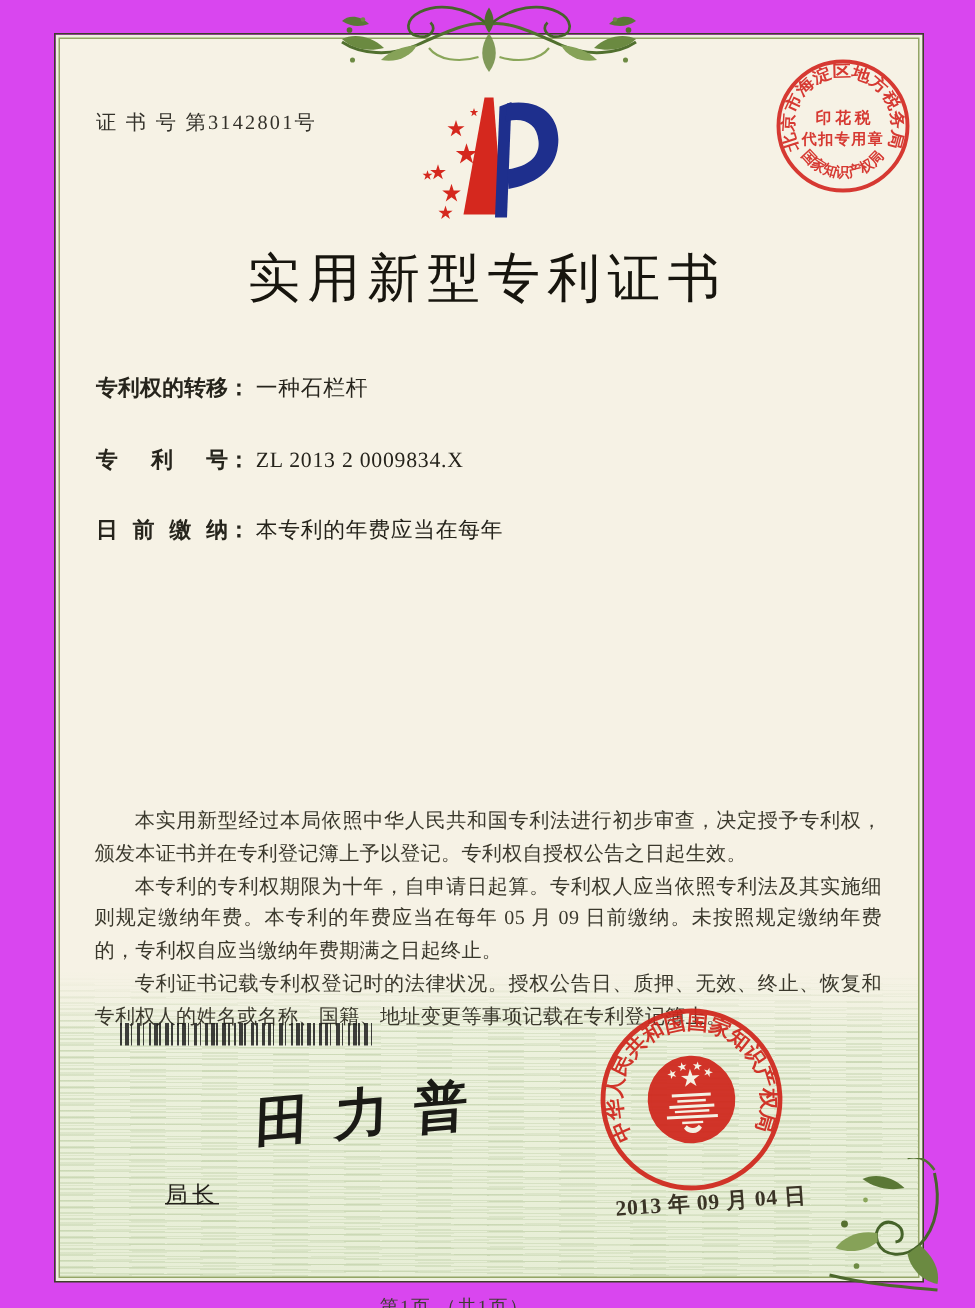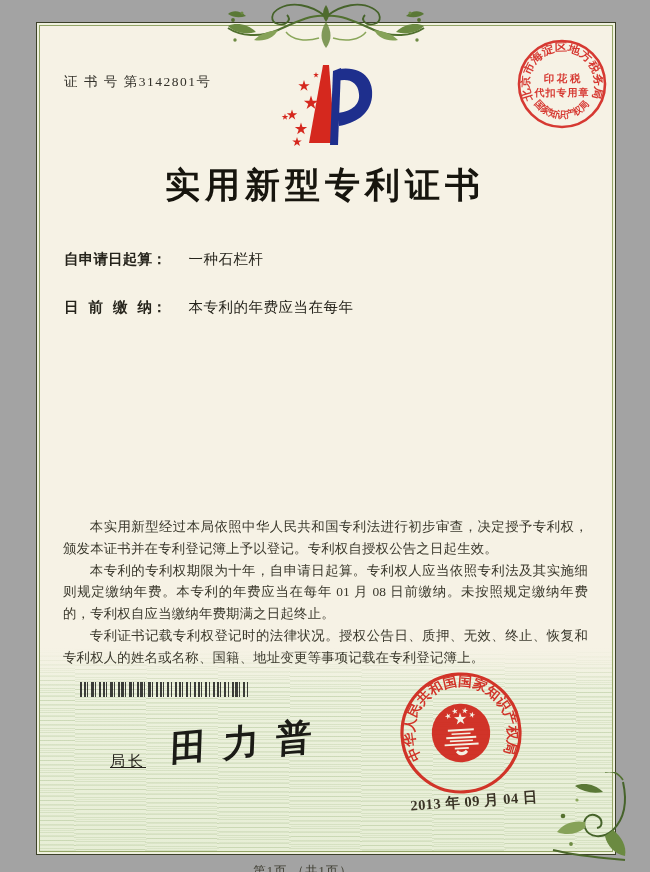--- a/index.html
+++ b/index.html
@@ -1,50 +1,50 @@
 <!DOCTYPE html>
 <html><head>
 <meta charset="utf-8">
 <style>
   html,body{margin:0;padding:0;background:#e9e7de;}
-  .page{position:relative;width:650px;height:872px;background:#a3a3a3;overflow:hidden;
+  .page{position:relative;width:650px;height:872px;background:#d946ef;overflow:hidden;
         font-family:"Liberation Serif","DejaVu Serif",serif;color:#2b2922;}
   .inner-bg{position:absolute;left:38px;top:24px;width:575px;height:828px;background:#f6f2e5;z-index:0;}
   .band{position:absolute;left:38px;top:648px;width:575px;height:205px;z-index:1;
         background:
           linear-gradient(180deg, rgba(246,242,229,1) 0px, rgba(246,242,229,0) 42px),
           repeating-linear-gradient(0.8deg, rgba(138,168,105,0.20) 0 1px, rgba(0,0,0,0) 1px 4px),
           repeating-linear-gradient(-0.8deg, rgba(138,168,105,0.14) 0 1px, rgba(0,0,0,0) 1px 5px),
           linear-gradient(180deg,#eef2df,#e7eed6);}
   .frame{position:absolute;left:36px;top:22px;width:578px;height:831px;z-index:2;pointer-events:none;
          border:1.5px solid #3c4028;
          box-shadow: inset 0 0 0 2px #eef0de, inset 0 0 0 3px #94a566;}
   .layer{z-index:4;}
   .cert-no{position:absolute;left:64px;top:73px;font-size:13.5px;letter-spacing:1.5px;color:#33312a;}
   .logo{position:absolute;left:280px;top:53px;z-index:4;}
   .stamp{position:absolute;left:514px;top:36px;z-index:4;opacity:.9;}
-  .title{position:absolute;left:0;right:0;top:162px;text-align:center;font-size:35px;font-weight:700;
+  .title{position:absolute;left:0;right:0;top:162px;text-align:center;font-size:35px;font-weight:400;
          letter-spacing:5px;color:#17150e;z-index:4;}
   .fields{position:absolute;left:64px;top:249px;z-index:4;display:flex;flex-direction:column;gap:27.5px;
           font-size:14.5px;color:#26241c;}
   .frow{white-space:nowrap;line-height:20px;}
   .flabel{display:inline-block;width:88px;text-align:justify;text-align-last:justify;font-weight:600;vertical-align:bottom;}
   .fcolon{font-weight:600;}
-  .fval{margin-left:22px;letter-spacing:.5px;}
-  .body-text{position:absolute;left:63px;top:516px;width:525px;z-index:4;font-size:13.4px;
+  .fval{margin-left:4px;letter-spacing:.5px;}
+  .body-text{position:absolute;left:63px;top:536px;width:525px;z-index:4;font-size:13.4px;
              line-height:21.8px;text-align:justify;color:#3a382c;letter-spacing:.2px;}
   .body-text p{margin:0;text-indent:2em;}
   .barcode{position:absolute;left:80px;top:682px;width:168px;height:15px;z-index:4;opacity:.85;
            background:repeating-linear-gradient(90deg,
              #1d1d1d 0 1.5px, transparent 1.5px 3.5px,
              #1d1d1d 3.5px 6px, transparent 6px 7px,
              #1d1d1d 7px 8px,  transparent 8px 11px,
              #1d1d1d 11px 13.5px, transparent 13.5px 15px,
              #1d1d1d 15px 16px, transparent 16px 19px);}
-  .sig-label{position:absolute;left:110px;top:752px;font-size:15px;letter-spacing:3px;color:#23211a;z-index:4;text-decoration:underline;}
+  .sig-label{position:absolute;left:110px;top:787px;font-size:15px;letter-spacing:3px;color:#23211a;z-index:4;text-decoration:underline;}
   .sig-name{position:absolute;left:170px;top:718px;z-index:4;font-size:36px;font-weight:600;
             letter-spacing:17px;color:#1b1b16;transform:rotate(-5deg) skewX(-7deg);white-space:nowrap;}
   .seal{position:absolute;left:391px;top:663px;z-index:4;opacity:.93;}
   .seal-date{position:absolute;left:404px;top:792px;width:140px;text-align:center;z-index:5;
              font-size:14.5px;font-weight:700;color:#3a3426;letter-spacing:.5px;transform:rotate(-4deg);}
   .footer{position:absolute;left:0;right:44px;top:827px;text-align:center;z-index:4;
           font-size:12.5px;letter-spacing:1px;color:#3f3e32;margin-top:36px;}
   .orn-top{position:absolute;left:226px;top:2px;z-index:3;}
   .orn-corner{position:absolute;left:543px;top:772px;z-index:3;}
 </style>
@@ -117,30 +117,33 @@
       <textPath href="#stampBotArc" textLength="64" lengthAdjust="spacingAndGlyphs">国家知识产权局</textPath>
     </text>
     <text x="0" y="-2" text-anchor="middle" font-size="10.5" font-weight="700" fill="#d3261f">印 花 税</text>
     <text x="0" y="12" text-anchor="middle" font-size="10" font-weight="700" letter-spacing="1" fill="#d3261f">代扣专用章</text>
   </svg>
 
   <div class="title">实用新型专利证书</div>
 
   <div class="fields">
     <div class="frow">
-      <span class="flabel">自申请日起算</span><span class="fcolon">：</span><span class="fval">一种石栏杆</span>
+      <span class="flabel">专利权的转移</span><span class="fcolon">：</span><span class="fval">一种石栏杆</span>
+    </div>
+    <div class="frow">
+      <span class="flabel">专利号</span><span class="fcolon">：</span><span class="fval">ZL 2013 2 0009834.X</span>
     </div>
     <div class="frow">
       <span class="flabel">日前缴纳</span><span class="fcolon">：</span><span class="fval">本专利的年费应当在每年</span>
     </div>
   </div>
 
   <div class="body-text">
     <p>本实用新型经过本局依照中华人民共和国专利法进行初步审查，决定授予专利权，颁发本证书并在专利登记簿上予以登记。专利权自授权公告之日起生效。</p>
-    <p>本专利的专利权期限为十年，自申请日起算。专利权人应当依照专利法及其实施细则规定缴纳年费。本专利的年费应当在每年 01 月 08 日前缴纳。未按照规定缴纳年费的，专利权自应当缴纳年费期满之日起终止。</p>
+    <p>本专利的专利权期限为十年，自申请日起算。专利权人应当依照专利法及其实施细则规定缴纳年费。本专利的年费应当在每年 05 月 09 日前缴纳。未按照规定缴纳年费的，专利权自应当缴纳年费期满之日起终止。</p>
     <p>专利证书记载专利权登记时的法律状况。授权公告日、质押、无效、终止、恢复和专利权人的姓名或名称、国籍、地址变更等事项记载在专利登记簿上。</p>
   </div>
 
   <div class="barcode"></div>
 
   <div class="sig-label">局长</div>
   <div class="sig-name">田力普</div>
 
   <svg class="seal" width="140" height="140" viewBox="-70 -70 140 140">
     <defs>

